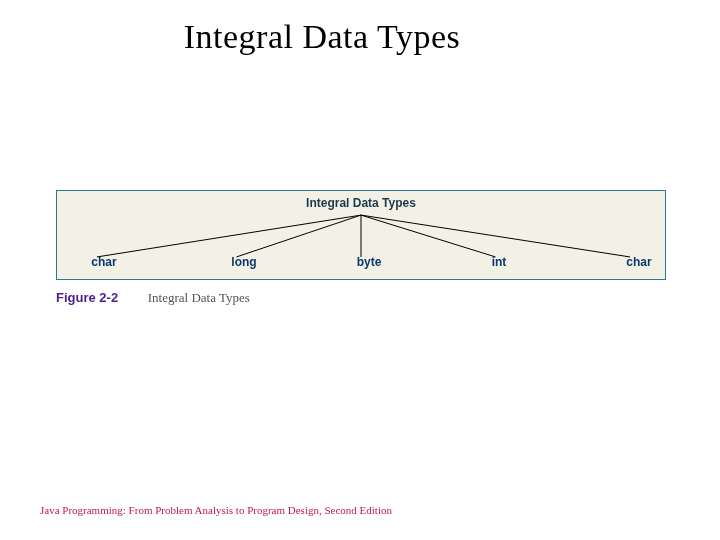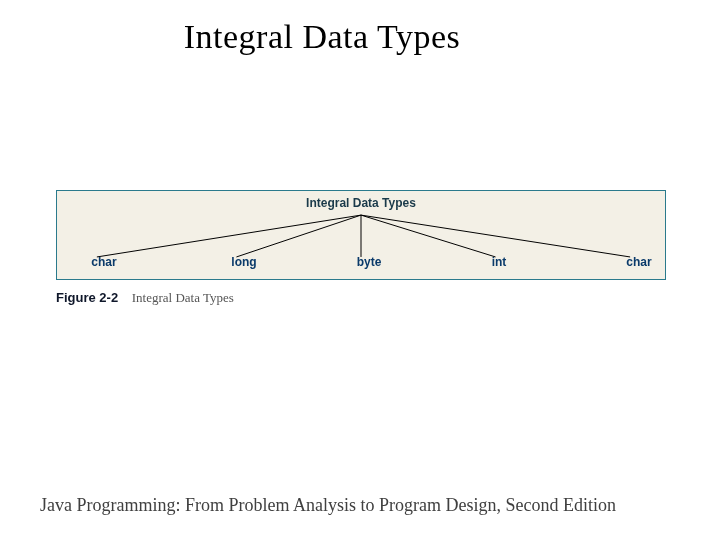--- a/index.html
+++ b/index.html
@@ -6,23 +6,23 @@
   html, body { width: 720px; height: 540px; background: #fff; font-family: Georgia, 'Times New Roman', serif; position: relative; }
   .slide { width: 644px; height: 540px; position: relative; }
   .title { position: absolute; top: 18px; left: 0; width: 100%; text-align: center; font-size: 34px; font-weight: 400; color: #000; letter-spacing: 0.5px; }
   .figure-box { position: absolute; top: 190px; left: 56px; width: 610px; height: 90px; border: 1px solid #2a7a8c; background: #f3f0e6; }
   .fig-title { position: absolute; top: 5px; left: 0; width: 100%; text-align: center; font-family: Verdana, Arial, sans-serif; font-size: 12px; font-weight: 700; color: #1a3a4a; }
   .diagram { position: absolute; top: 22px; left: 0; width: 100%; height: 64px; }
   .diagram svg { width: 100%; height: 100%; display: block; }
   .leaf-row { position: absolute; bottom: 8px; left: 0; width: 100%; height: 16px; margin-left: 7px; }
   .leaf { position: absolute; font-family: Verdana, Arial, sans-serif; font-size: 12px; font-weight: 700; color: #0a3a6a; transform: translateX(-50%); }
   .caption { position: absolute; top: 290px; left: 56px; font-family: Verdana, Arial, sans-serif; font-size: 13px; color: #222; }
-  .caption .fignum { font-weight: 700; color: #0f172a; margin-right: 10px; }
+  .caption .fignum { font-weight: 700; color: #4c1d95; margin-right: 26px; }
   .caption .figtext { color: #555; font-family: Georgia, serif; }
-  .footer { position: absolute; bottom: 24px; left: 40px; font-size: 18px; color: #404040; font-family: 'Times New Roman', Georgia, serif; }
+  .footer { position: absolute; bottom: 24px; left: 40px; font-size: 11px; color: #be185d; font-family: 'Times New Roman', Georgia, serif; }
 </style>
 </head>
 <body>
 
 <div class="slide">
 
   <div class="title">Integral Data Types</div>
 
   <div class="figure-box">
     <div class="fig-title">Integral Data Types</div>

